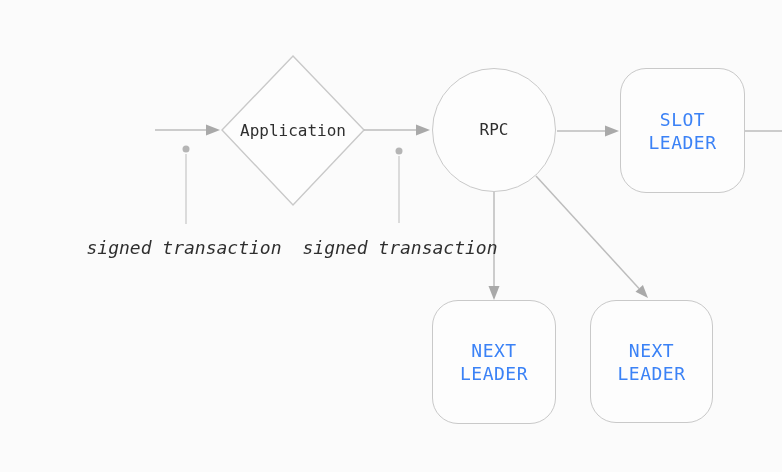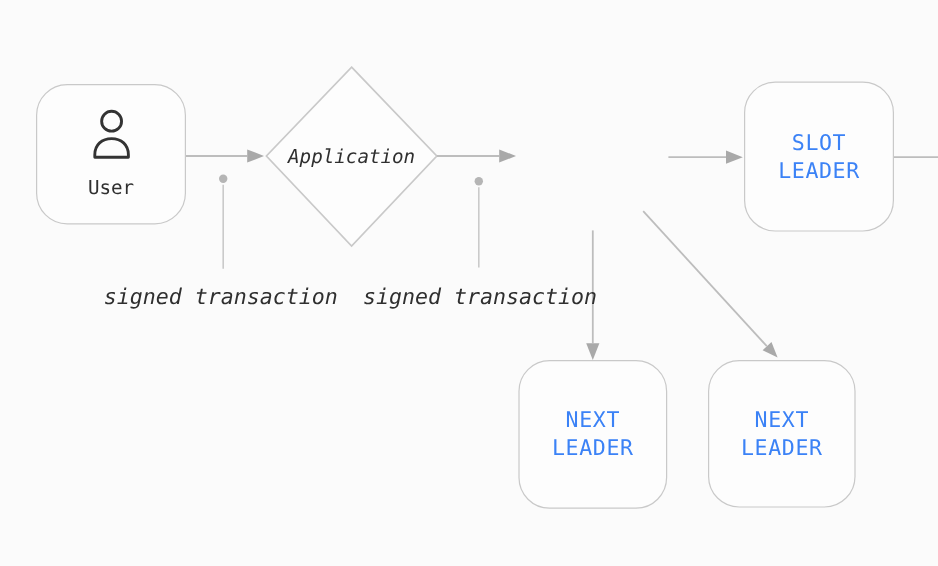--- a/index.html
+++ b/index.html
@@ -46,21 +46,20 @@
     line-height: 23px;
     letter-spacing: 0.5px;
     color: #3b82f6;
     white-space: nowrap;
   }
   .user-node .person-icon { margin-bottom: 9px; }
   .floating-label {
     position: absolute;
     transform: translateX(-50%);
     white-space: nowrap;
-    font-style: italic;
   }
   .annotation {
     position: absolute;
     transform: translateX(-50%);
     font-style: italic;
     font-size: 18px;
     color: #2f2f2f;
     white-space: nowrap;
   }
 </style>
@@ -104,32 +103,26 @@
       <circle cx="186" cy="149" r="3.5" fill="#b5b5b5"></circle>
       <line x1="186" y1="154" x2="186" y2="224" stroke="#c9c9c9" stroke-width="1.3"></line>
     </g>
 
     <g>
       <circle cx="399" cy="151" r="3.5" fill="#b5b5b5"></circle>
       <line x1="399" y1="156" x2="399" y2="223" stroke="#c9c9c9" stroke-width="1.3"></line>
     </g>
   </svg>
 
-  <div class="node rounded user-node" style="left:30px; top:70px; width:125px; height:117px;">
-    <span class="person-icon">
-      <svg width="38" height="44" viewBox="0 0 38 44" xmlns="http://www.w3.org/2000/svg" fill="none" stroke="#333333" stroke-width="2.4" stroke-linejoin="round" stroke-linecap="round">
-        <circle cx="19" cy="11" r="8.3"></circle>
-        <path d="M5,41 L5,39 C5,30.5 11,25.5 19,25.5 C27,25.5 33,30.5 33,39 L33,41 Z"></path>
-      </svg>
-    </span>
-    <span class="node-label">User</span>
-  </div>
 
   <div class="floating-label node-label" style="left:293px; top:121px;">Application</div>
 
+  <div class="node circle" style="left:432px; top:68px; width:124px; height:124px;">
+    <span class="node-label">RPC</span>
+  </div>
 
   <div class="node rounded" style="left:620px; top:68px; width:125px; height:125px;">
     <span class="caps-label">SLOT</span>
     <span class="caps-label">LEADER</span>
   </div>
 
   <div class="node rounded" style="left:432px; top:300px; width:124px; height:124px;">
     <span class="caps-label">NEXT</span>
     <span class="caps-label">LEADER</span>
   </div>

